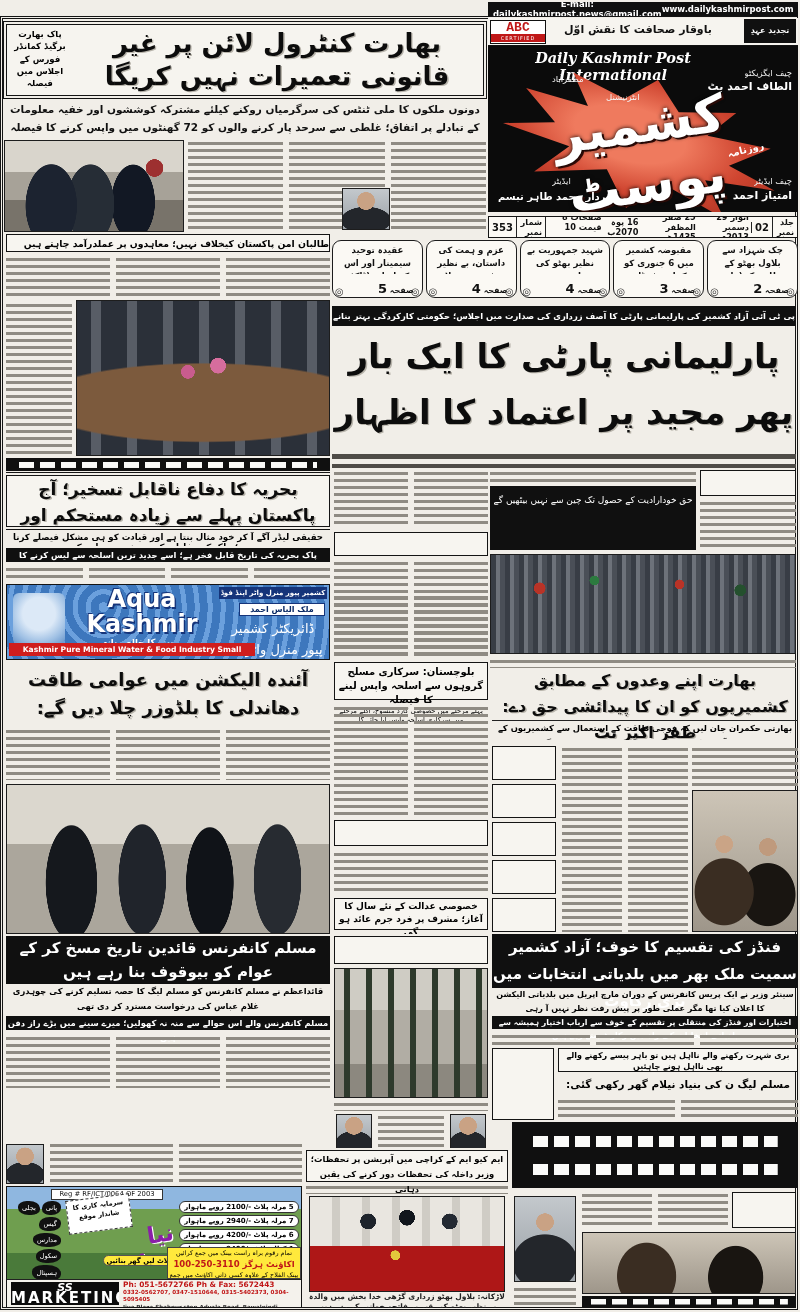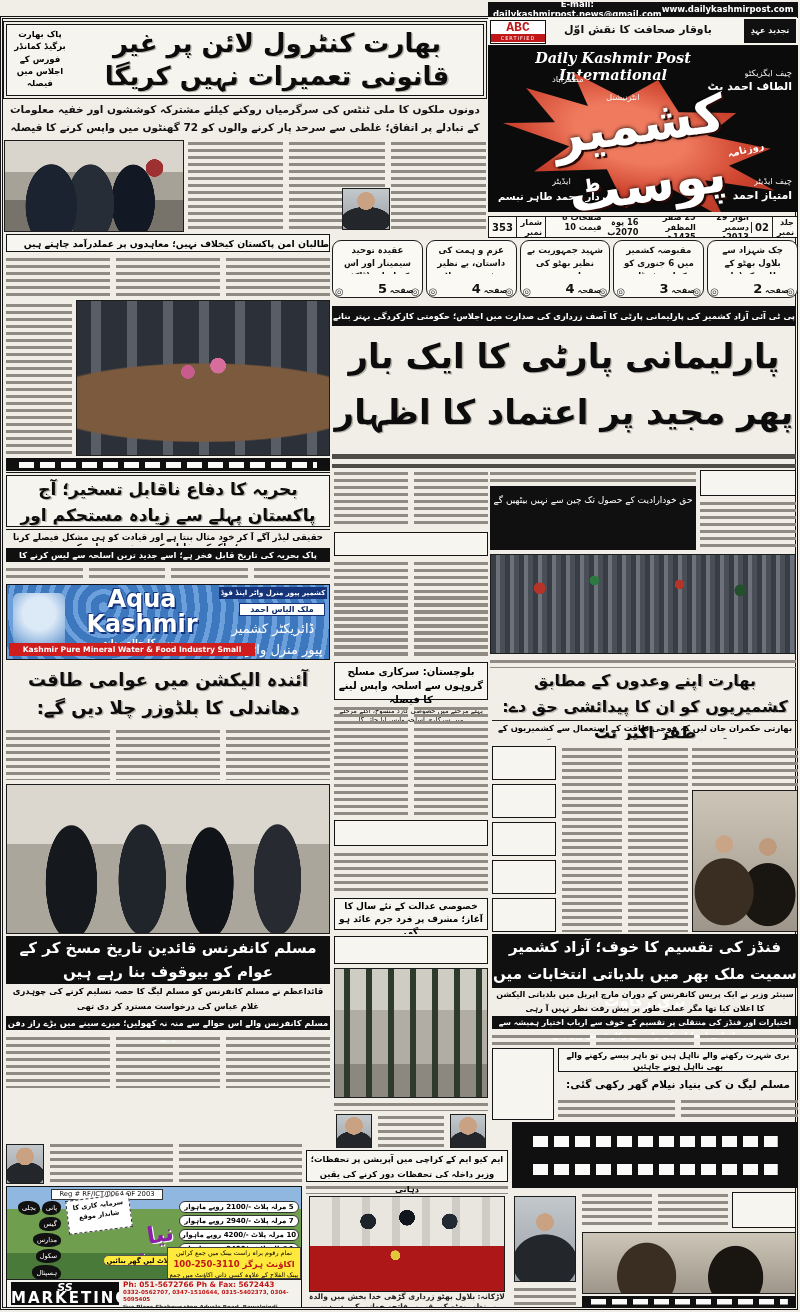--- a/index.html
+++ b/index.html
@@ -308,21 +308,21 @@
     <div class="abs mini txb" style="left:220px;top:0;width:64px;height:36px;"></div>
     <div class="abs photo ph-clerics" style="left:70px;top:40px;width:214px;height:62px;"></div>
     <div class="abs rev wsq" style="left:70px;top:104px;width:214px;height:12px;"></div>
   </div>
 
   <div class="abs b1" style="left:6px;top:1186px;width:296px;height:122px;background:linear-gradient(180deg,#8fb7e0 0 18%,#6f9e4f 18% 55%,#4a7a3a 55% 78%,#e9e6de 78%);">
     <div class="abs ltr" style="left:44px;top:2px;width:112px;height:11px;background:#fff;border:1px solid #333;font-size:6.8px;text-align:center;line-height:9px;color:#111;">Reg # RF/ICT/0064 OF 2003</div>
     <div class="abs" style="left:172px;top:14px;width:120px;display:flex;flex-direction:column;gap:2px;">
       <div style="background:#fff;border:1px solid #333;border-radius:6px;font-size:7px;font-weight:bold;text-align:center;line-height:10px;">5 مرلہ پلاٹ -/2100 روپے ماہوار</div>
       <div style="background:#fff;border:1px solid #333;border-radius:6px;font-size:7px;font-weight:bold;text-align:center;line-height:10px;">7 مرلہ پلاٹ -/2940 روپے ماہوار</div>
-      <div style="background:#fff;border:1px solid #333;border-radius:6px;font-size:7px;font-weight:bold;text-align:center;line-height:10px;">10 مرلہ پلاٹ -/4200 روپے ماہوار</div>
+      <div style="background:#fff;border:1px solid #333;border-radius:6px;font-size:7px;font-weight:bold;text-align:center;line-height:10px;">6 مرلہ پلاٹ -/4200 روپے ماہوار</div>
       <div style="background:#fff;border:1px solid #333;border-radius:6px;font-size:7px;font-weight:bold;text-align:center;line-height:10px;">1 کنال پلاٹ -/8400 روپے ماہوار</div>
     </div>
     <div class="abs" style="left:60px;top:10px;width:64px;height:34px;background:#fff;border:1px dashed #333;transform:rotate(-7deg);font-size:6.6px;font-weight:bold;text-align:center;line-height:1.5;padding-top:3px;">سرمایہ کاری کا شاندار موقع</div>
     <div class="abs" style="left:88px;top:38px;width:80px;height:40px;color:#8a1fa8;font-size:23px;font-weight:bold;transform:rotate(-9deg);text-shadow:1px 1px 0 #fff;">نیا جہاں</div>
     <div class="abs" style="left:96px;top:68px;width:72px;height:11px;background:#ffe93c;border-radius:6px;border:1px solid #555;font-size:6.8px;font-weight:bold;text-align:center;line-height:10px;">پلاٹ لیں گھر بنائیں</div>
     <div class="abs" style="left:8px;top:14px;width:46px;display:flex;flex-wrap:wrap;gap:2px;">
       <span style="background:#111;color:#fff;border-radius:50% 40%;font-size:6.6px;padding:3px 4px;">پانی</span>
       <span style="background:#111;color:#fff;border-radius:40% 50%;font-size:6.6px;padding:3px 4px;">بجلی</span>
       <span style="background:#111;color:#fff;border-radius:50% 40%;font-size:6.6px;padding:3px 4px;">گیس</span>
       <span style="background:#111;color:#fff;border-radius:40% 50%;font-size:6.6px;padding:3px 4px;">مدارس</span>

